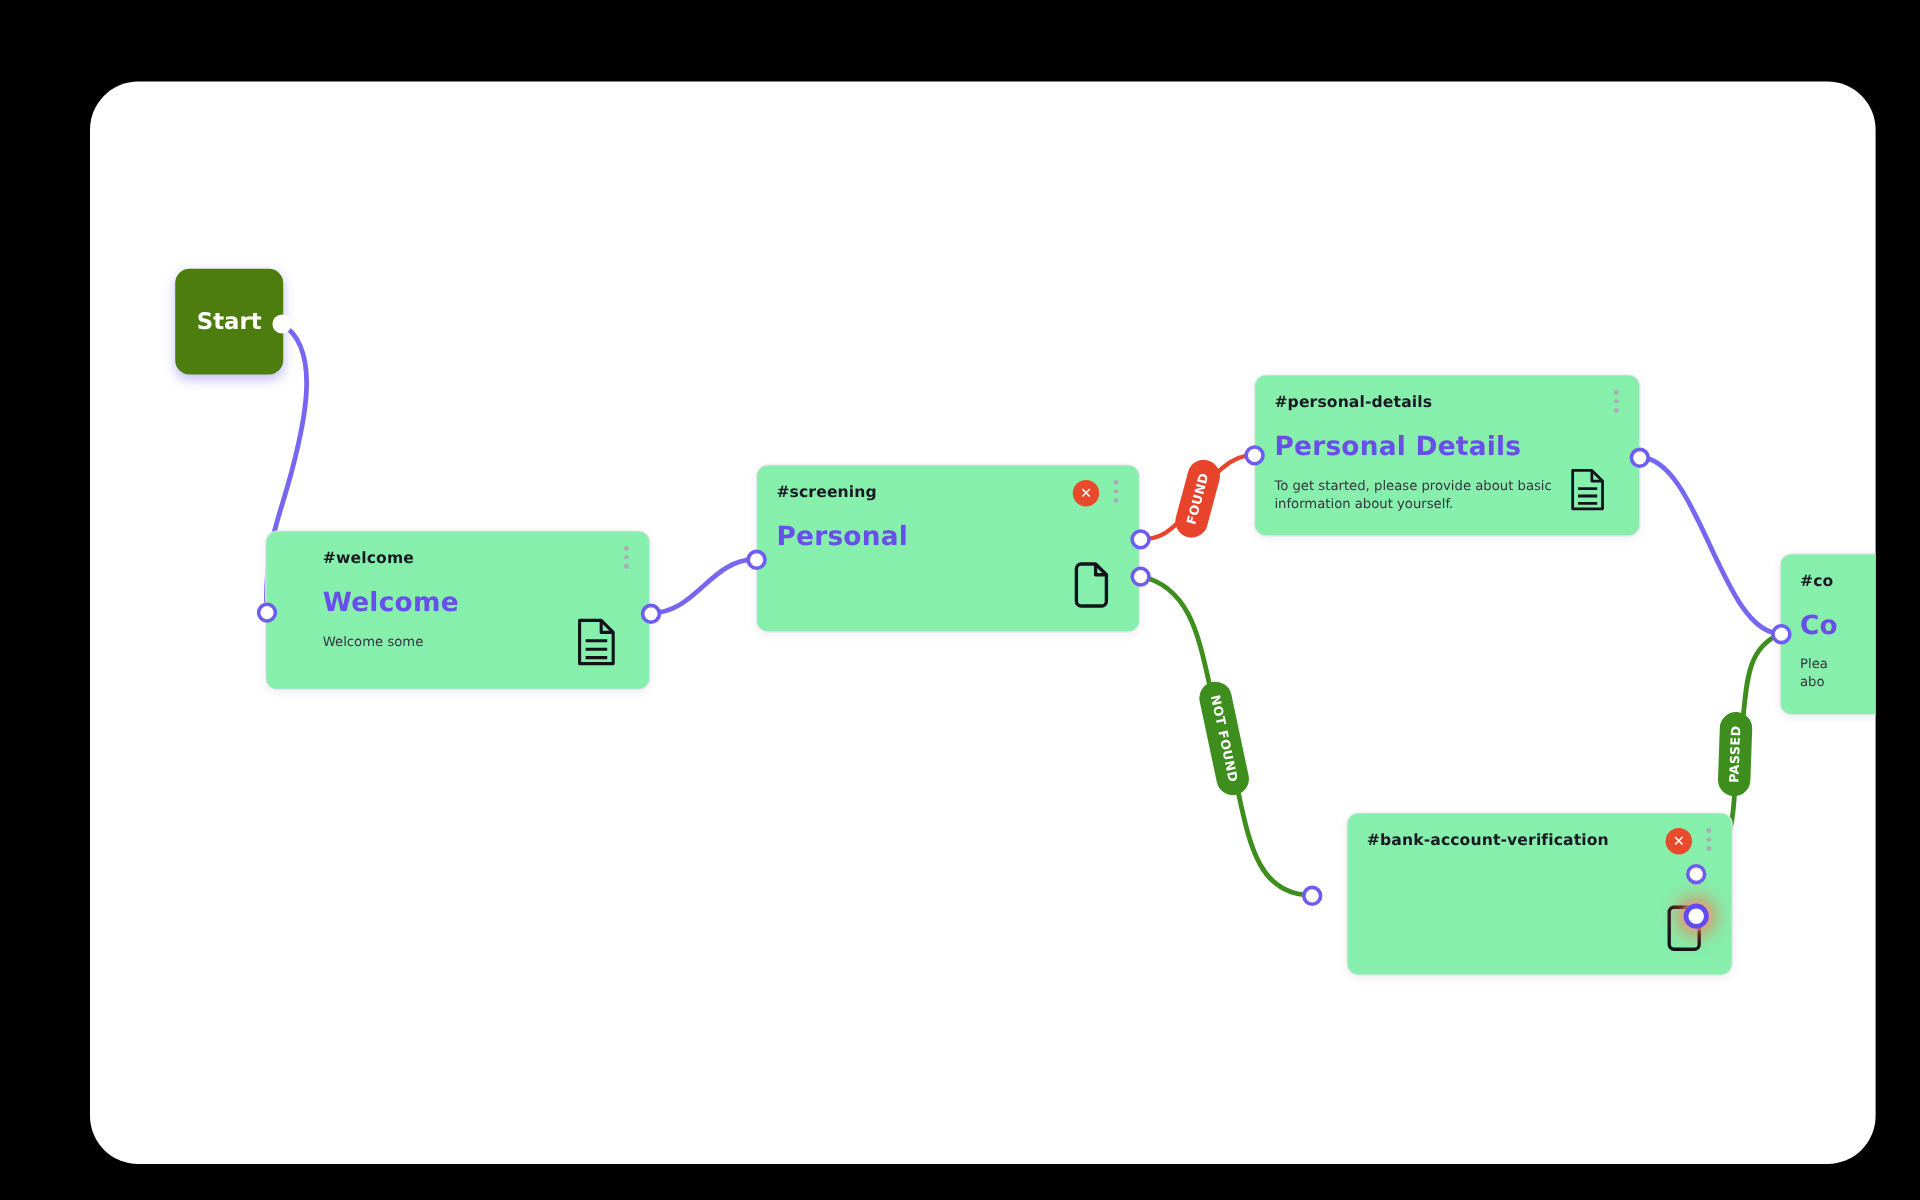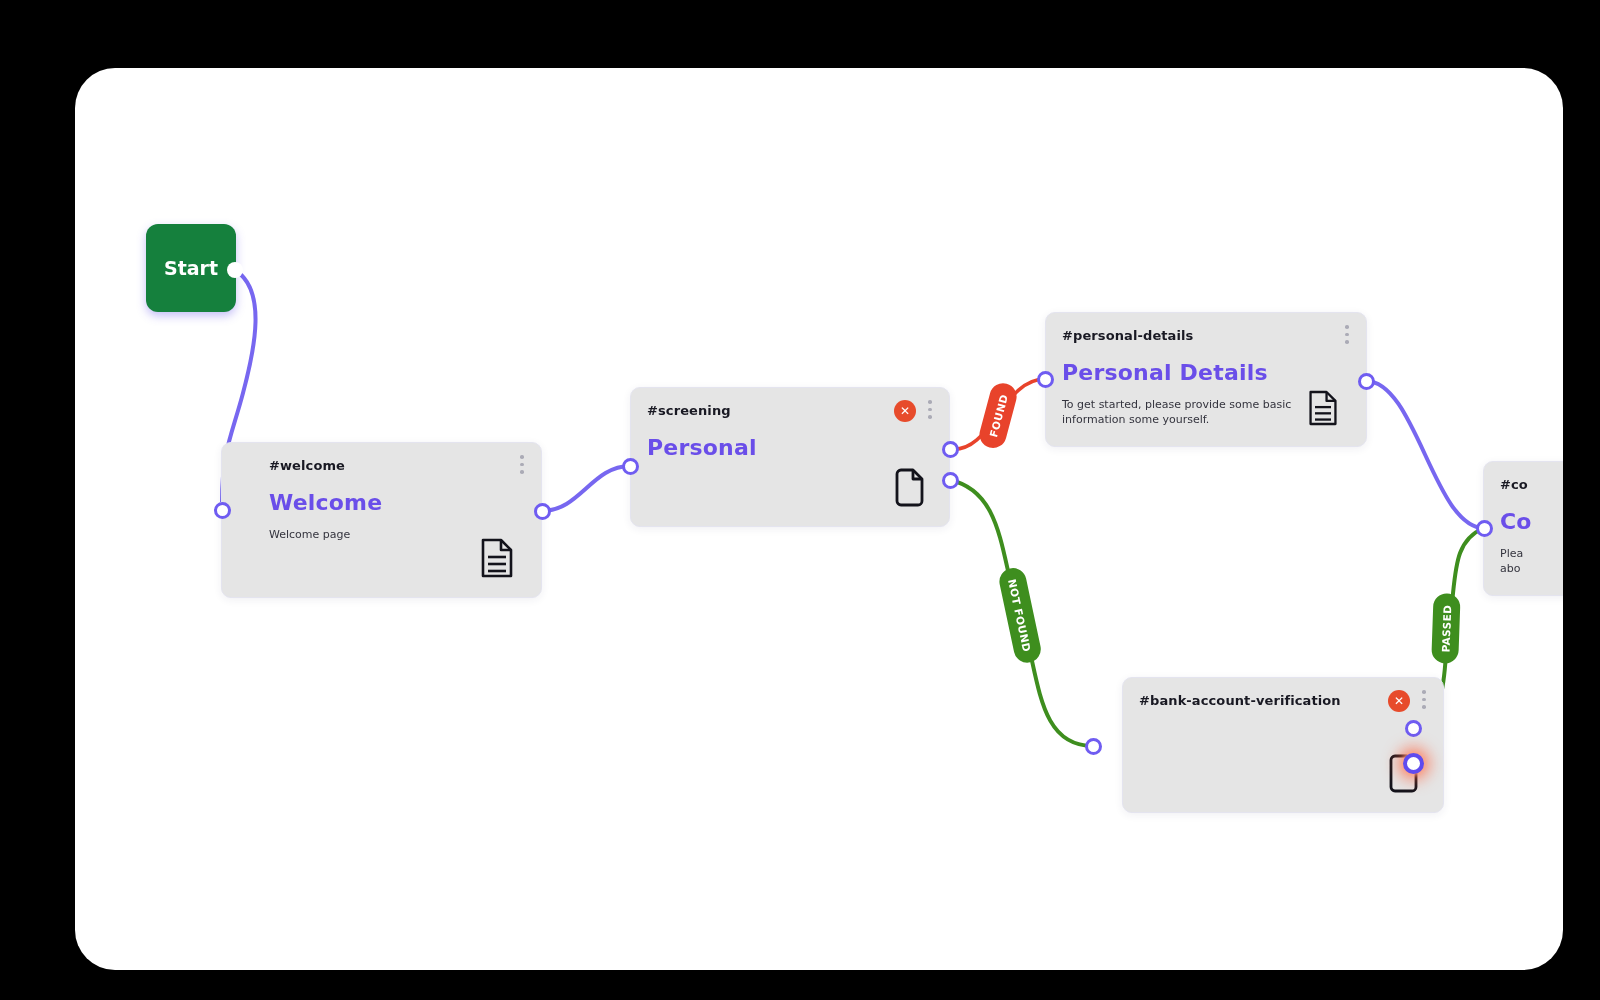--- a/index.html
+++ b/index.html
@@ -4,27 +4,27 @@
 <style>
   html,body{margin:0;padding:0;background:#000;width:1600px;height:1000px;
     font-family:"DejaVu Sans",sans-serif;overflow:hidden;position:relative;}
   .canvas{position:absolute;left:75px;top:68px;width:1488px;height:902px;
     background:#fff;border-radius:40px;overflow:hidden;
     box-shadow:0 10px 40px rgba(0,0,0,.6);}
   .edges{position:absolute;left:0;top:0;width:1488px;height:902px;}
 
   
   .start-node{position:absolute;left:71px;top:156px;width:90px;height:88px;
-    background:#15803d;border-radius:12px;display:flex;align-items:center;
+    background:#4d7c0f;border-radius:12px;display:flex;align-items:center;
     justify-content:center;color:#fff;font-weight:bold;font-size:19px;
     box-shadow:0 4px 10px rgba(90,72,233,.35);cursor:grab;}
   .start-dot{position:absolute;left:152px;top:194px;width:16px;height:16px;
     background:#fff;border-radius:50%;}
 
-  .card{position:absolute;background:#e5e5e5;border:1px solid #E4E4EF;
+  .card{position:absolute;background:#86efac;border:1px solid #E4E4EF;
     border-radius:10px;box-shadow:0 2px 8px rgba(45,45,90,.07);
     padding:15px 16px;box-sizing:border-box;cursor:grab;}
   .hashtag{font-size:13px;font-weight:bold;color:#191923;letter-spacing:.1px;}
   .title{font-size:22px;font-weight:bold;color:#6A4EE9;margin-top:18px;
     line-height:1.08;letter-spacing:.2px;}
   .desc{font-size:11px;color:#34343E;margin-top:13px;line-height:1.35;}
   .menu-dots{position:absolute;right:12px;top:12px;width:14px;height:26px;
     display:flex;flex-direction:column;align-items:center;gap:4px;cursor:pointer;}
   .menu-dots i{width:3.5px;height:3.5px;border-radius:50%;background:#ABABB6;}
   .close-badge{position:absolute;width:22px;height:22px;border-radius:50%;
@@ -62,24 +62,24 @@
     <path d="M875,412 C930,424 925,492 945,547 C965,604 960,678 1018,678" fill="none" stroke="#3E8E1E" stroke-width="4"></path>
     <path d="M1291,313 C1341,313 1359,460 1409,460" fill="none" stroke="#7767F0" stroke-width="4"></path>
     <path d="M1338,660 C1377,644 1367,595 1374,557 C1382,512 1375,474 1409,460" fill="none" stroke="#3E8E1E" stroke-width="4"></path>
   </svg>
 
   <div class="start-node">
     <span>Start</span>
   </div>
   <div class="start-dot"></div>
 
-  <div class="card" style="left:146px;top:374px;width:321px;height:156px;padding-left:47px;">
+  <div class="card" style="left:146px;top:374px;width:321px;height:133px;padding-left:47px;">
     <div class="hashtag">#welcome</div>
     <div class="title">Welcome</div>
-    <div class="desc">Welcome page</div>
+    <div class="desc">Welcome some</div>
     <div class="menu-dots">
         <i></i>
         <i></i>
         <i></i>
       </div>
     <svg class="doc-icon" style="right:26px;bottom:18px;" width="36" height="42" viewBox="0 0 36 42">
       <path d="M4,3 h18 l10,10 v26 h-28 z" fill="none" stroke="#13131B" stroke-width="2.6" stroke-linejoin="round"></path>
       <path d="M22,3 v10 h10" fill="none" stroke="#13131B" stroke-width="2.6" stroke-linejoin="round"></path>
       <line x1="9" y1="20" x2="27" y2="20" stroke="#13131B" stroke-width="2.6"></line>
       <line x1="9" y1="27" x2="27" y2="27" stroke="#13131B" stroke-width="2.6"></line>
@@ -103,21 +103,21 @@
       <path d="M19,3 v9 h9" fill="none" stroke="#13131B" stroke-width="2.8" stroke-linejoin="round"></path>
     </svg>
   </div>
   <div class="ring" style="left:546.5px;top:389.5px;"></div>
   <div class="ring" style="left:866.5px;top:372.5px;"></div>
   <div class="ring" style="left:866.5px;top:403.5px;"></div>
 
   <div class="card" style="left:970px;top:244px;width:322px;height:135px;">
     <div class="hashtag">#personal-details</div>
     <div class="title">Personal Details</div>
-    <div class="desc" style="width:235px;">To get started, please provide some basic information some yourself.</div>
+    <div class="desc" style="width:235px;">To get started, please provide about basic information about yourself.</div>
     <div class="menu-dots">
         <i></i>
         <i></i>
         <i></i>
       </div>
     <svg class="doc-icon" style="right:27px;bottom:17px;" width="32" height="42" viewBox="0 0 36 42">
       <path d="M4,3 h18 l10,10 v26 h-28 z" fill="none" stroke="#13131B" stroke-width="2.6" stroke-linejoin="round"></path>
       <path d="M22,3 v10 h10" fill="none" stroke="#13131B" stroke-width="2.6" stroke-linejoin="round"></path>
       <line x1="9" y1="20" x2="27" y2="20" stroke="#13131B" stroke-width="2.6"></line>
       <line x1="9" y1="27" x2="27" y2="27" stroke="#13131B" stroke-width="2.6"></line>

